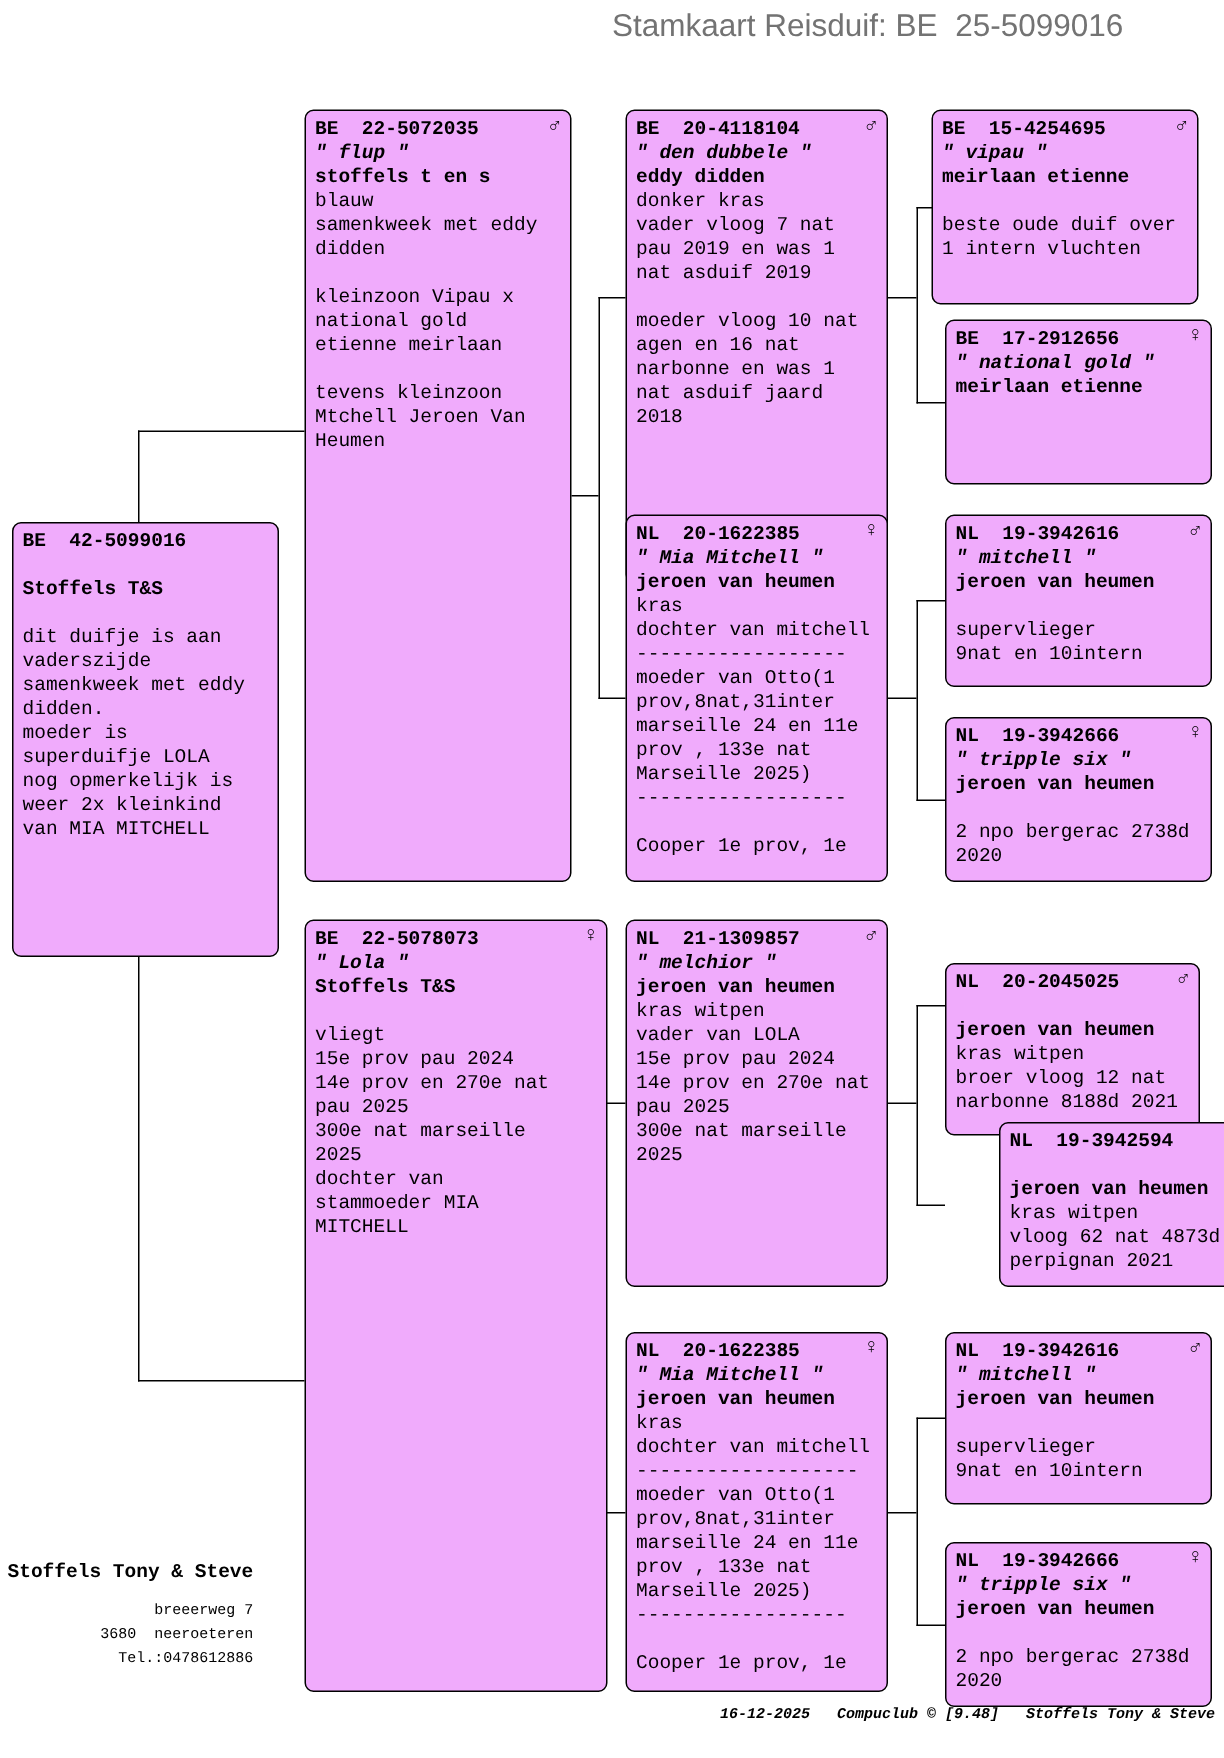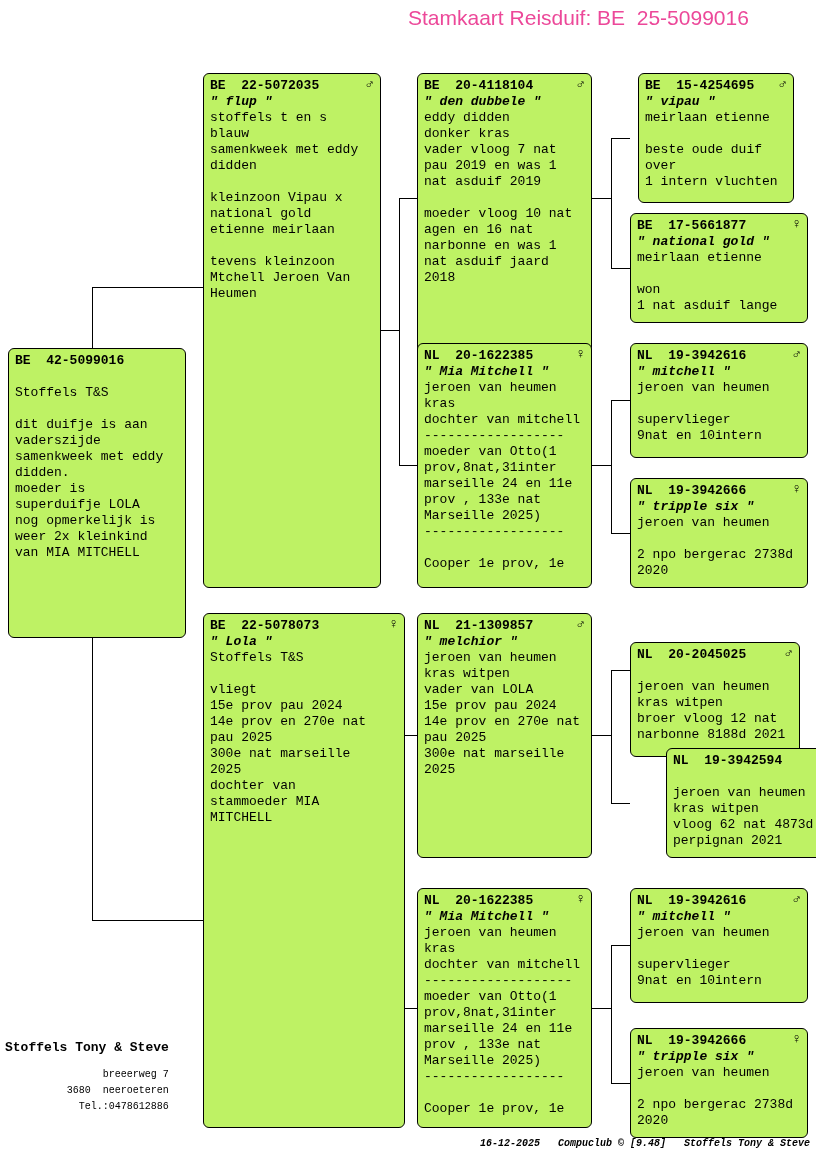--- a/index.html
+++ b/index.html
@@ -5,30 +5,30 @@
   * { margin:0; padding:0; box-sizing:border-box; }
   html,body { background:#ffffff; }
   #page {
     position:relative; width:816px; height:1172px; background:#fff;
     font-family:"Liberation Mono","DejaVu Sans Mono",monospace;
     font-size:13px; line-height:16px; color:#000; overflow:hidden;
   }
   #title {
     position:absolute; left:408px; top:10px;
     font-family:"Liberation Sans","DejaVu Sans",sans-serif;
-    font-size:21px; white-space:pre; color:#ec4899;
+    font-size:21px; white-space:pre; color:#737373;
   }
   .box {
     position:absolute; border:1px solid #000; border-radius:6px;
-    background:#bef264; padding:4px 6px; overflow:hidden;
+    background:#f0abfc; padding:4px 6px; overflow:hidden;
   }
   .ring  { font-weight:bold; white-space:pre; }
   .sex   { position:absolute; top:2px; right:6px; font-size:14px; }
   .name  { font-style:italic; font-weight:bold; min-height:16px; white-space:pre; }
-  .owner { font-weight:normal; white-space:pre; }
+  .owner { font-weight:bold; white-space:pre; }
   .pbody { white-space:pre-wrap; }
   .hline,.vline { position:absolute; background:#000; }
   .hline { height:1px; }
   .vline { width:1px; }
   #owner-block { position:absolute; left:5px; top:1040px;text-align:right; }
   #owner-block .oname { font-weight:bold; margin-bottom:11px; }
   #owner-block .oline { white-space:pre; font-size:10px; }
   #credit {
     position:absolute; right:6px; top:1136px;
     font-size:10px; font-weight:bold; font-style:italic; white-space:pre;text-align:center;
@@ -187,38 +187,35 @@
 moeder van Otto(1
 prov,8nat,31inter
 marseille 24 en 11e
 prov , 133e nat
 Marseille 2025)
 ------------------
 
 Cooper 1e prov, 1e</div>
   </div>
 
-  <div class="box" style="left:638px;top:73px;width:156px;height:130px">
+  <div class="box" style="left:621px;top:73px;width:178px;height:130px">
     <div class="ring">BE  15-4254695</div>
     <div class="sex">♂</div>
     <div class="name">" vipau "</div>
     <div class="owner">meirlaan etienne</div>
     <div class="pbody">
 beste oude duif over
 1 intern vluchten</div>
   </div>
 
   <div class="box" style="left:630px;top:213px;width:178px;height:110px">
-    <div class="ring">BE  17-5661877</div>
+    <div class="ring">BE  17-2912656</div>
     <div class="sex">♀</div>
     <div class="name">" national gold "</div>
     <div class="owner">meirlaan etienne</div>
-    <div class="pbody">
-won
-1 nat asduif lange</div>
   </div>
 
   <div class="box" style="left:630px;top:343px;width:178px;height:115px">
     <div class="ring">NL  19-3942616</div>
     <div class="sex">♂</div>
     <div class="name">" mitchell "</div>
     <div class="owner">jeroen van heumen</div>
     <div class="pbody">
 supervlieger
 9nat en 10intern</div>

